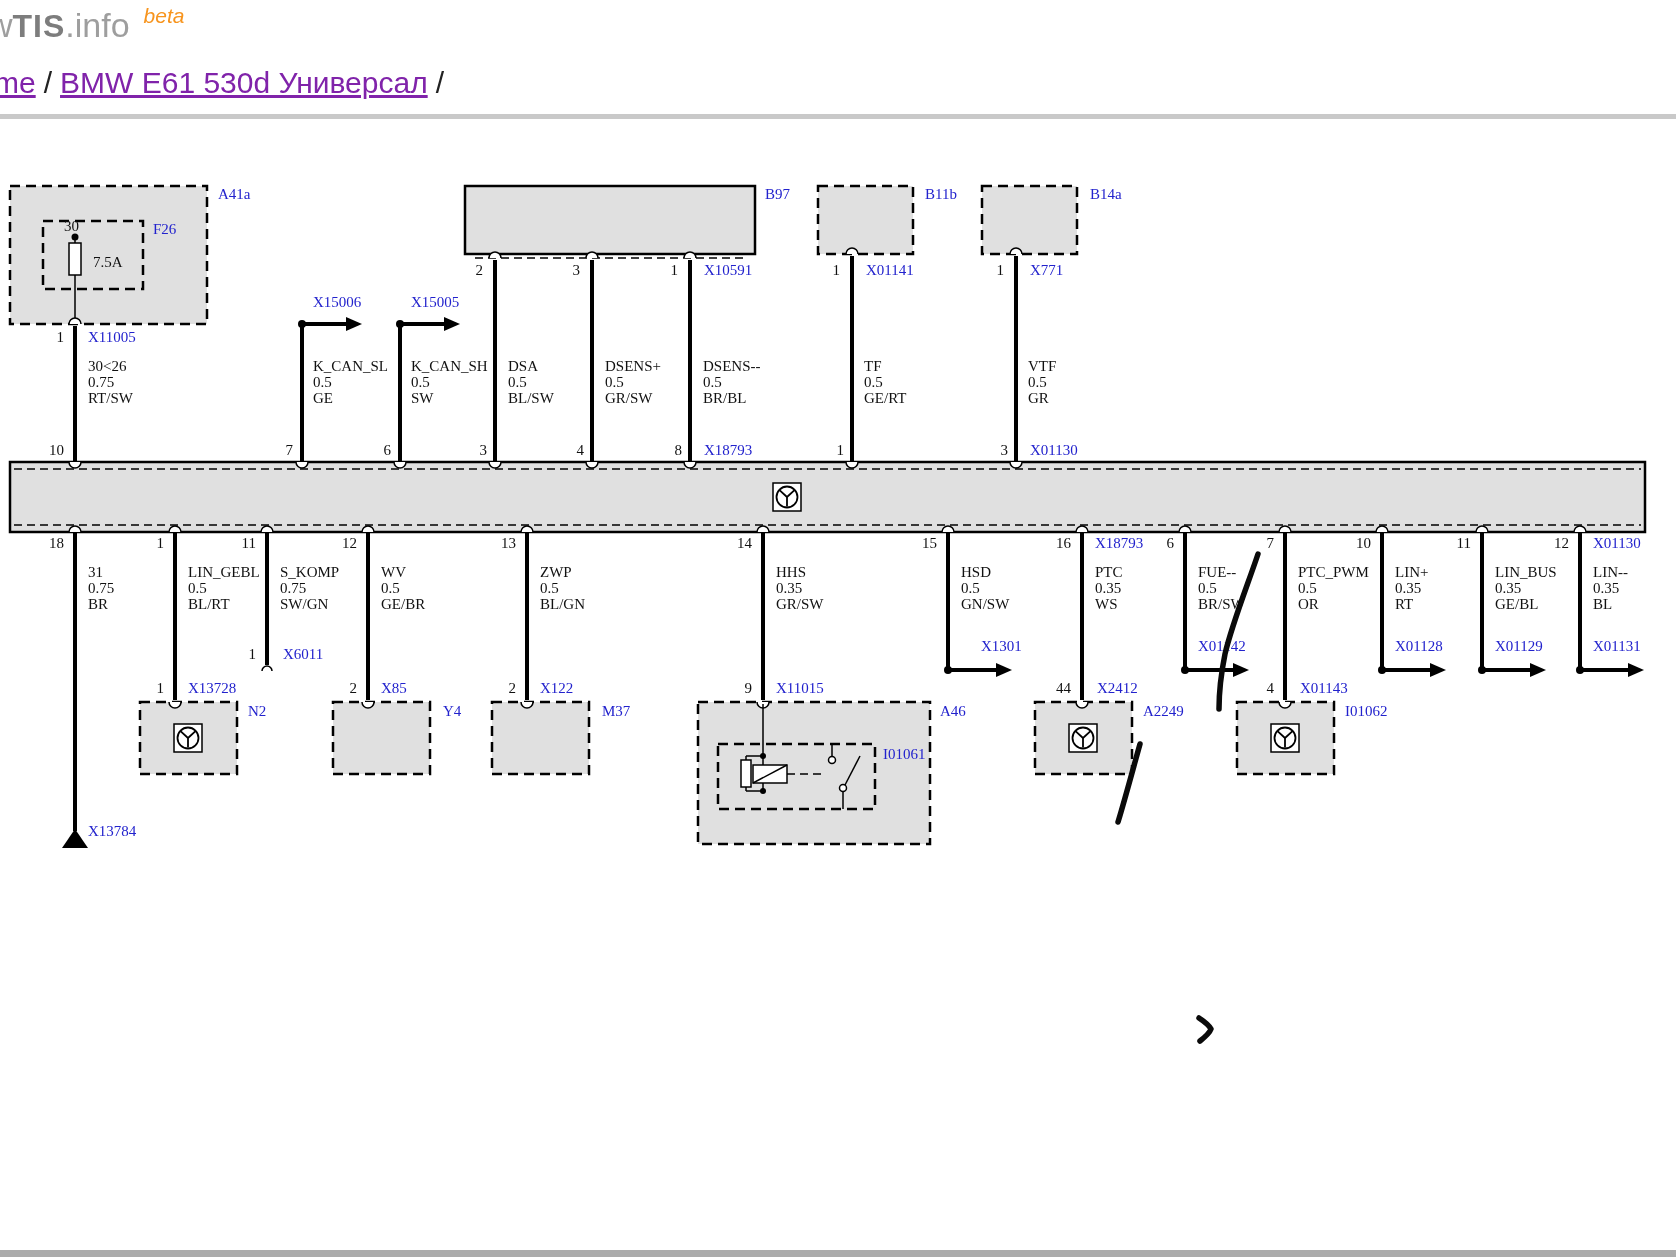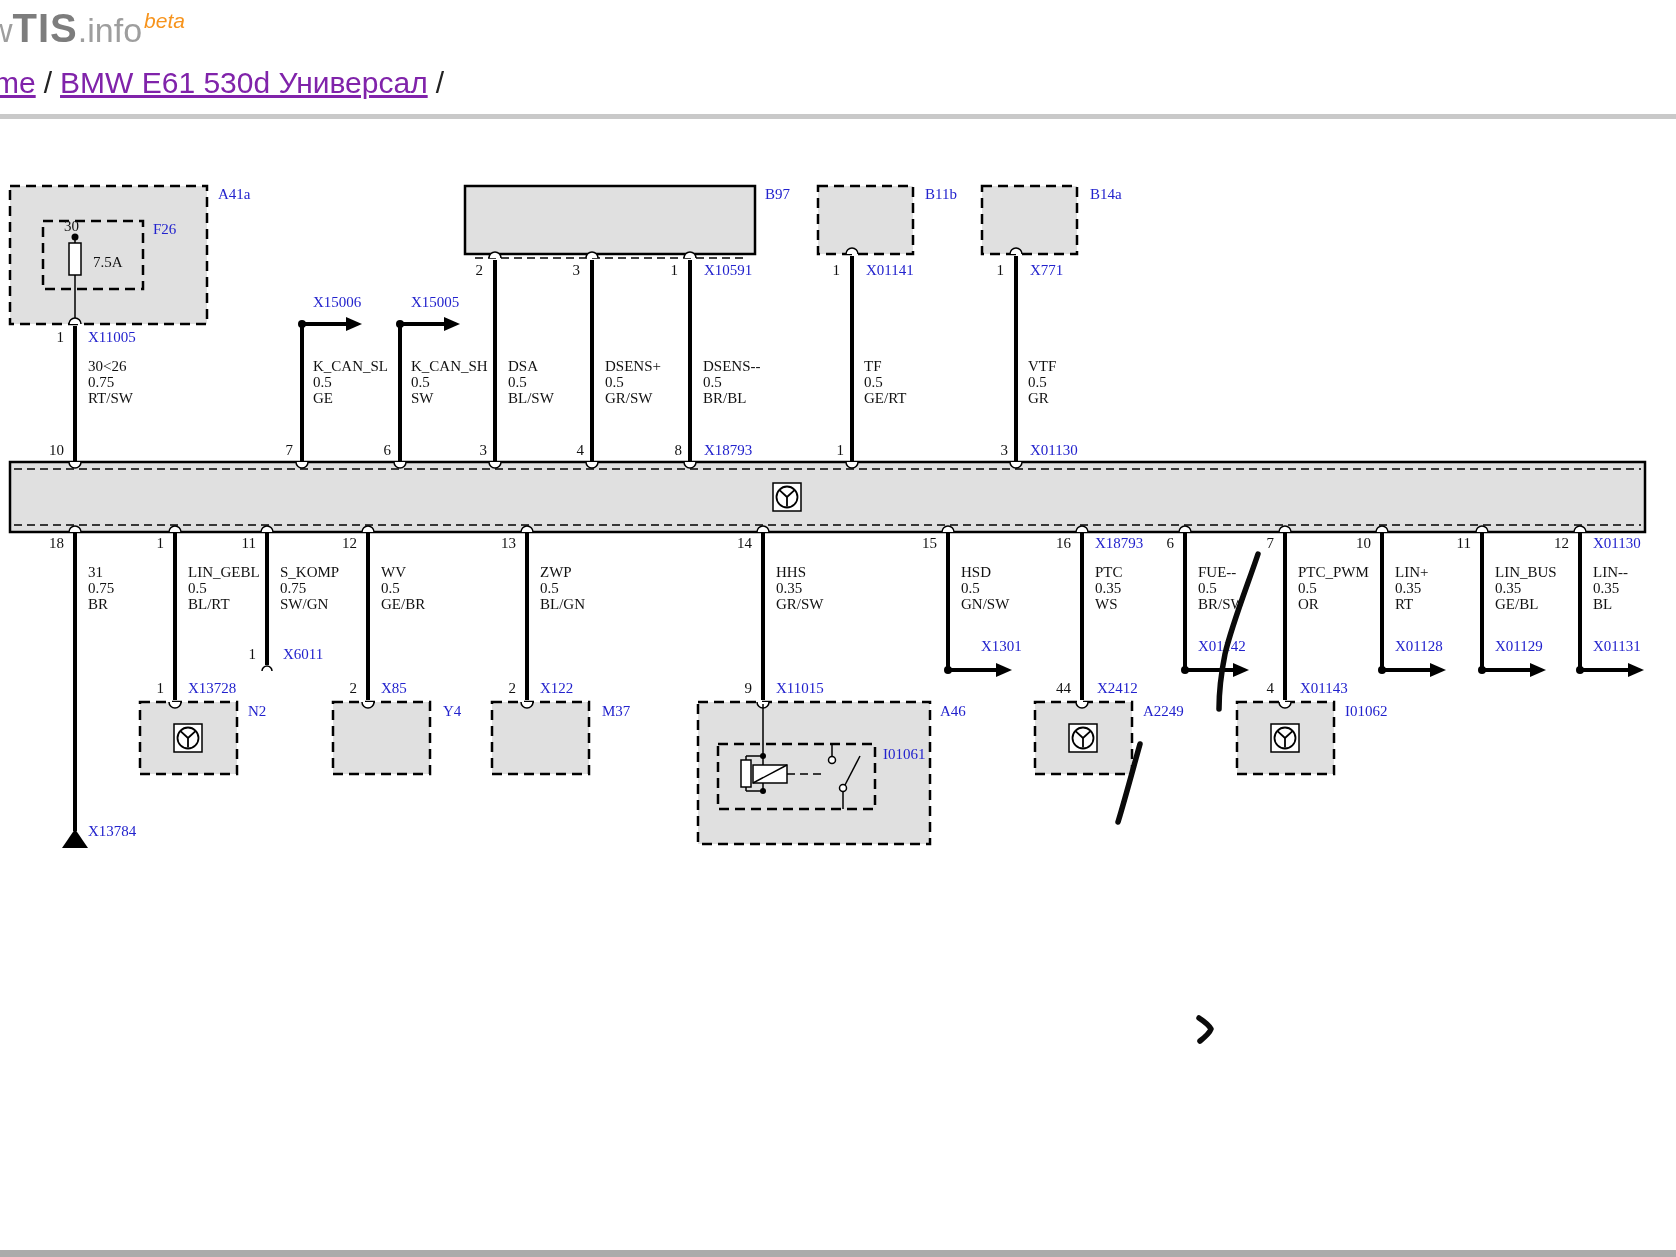--- a/index.html
+++ b/index.html
@@ -1,20 +1,20 @@
 <!DOCTYPE html>
 <html><head>
 <meta charset="utf-8">
 <style>
   html,body{margin:0;padding:0;background:#fff;width:1676px;height:1257px;overflow:hidden;}
   .header{position:relative;width:100%;height:114px;border-bottom:5px solid #c9c9c9;font-family:"Liberation Sans",sans-serif;background:#fff;}
   .logo{position:absolute;left:-12px;top:6px;white-space:nowrap;}
   .lg1{font-size:34px;color:#9e9e9e;}
-  .lg2{font-size:40px;font-weight:bold;color:#7d7d7d;letter-spacing:1px;}
-  .lgb{font-size:21px;font-style:italic;color:#f7941d;position:relative;top:-14px;margin-left:2px;}
+  .lg2{font-size:32px;font-weight:bold;color:#7d7d7d;letter-spacing:1px;}
+  .lgb{font-size:21px;font-style:italic;color:#f7941d;position:relative;top:-14px;margin-left:14px;}
   .crumbs{position:absolute;left:-6px;top:66px;font-size:30px;color:#222;white-space:nowrap;}
   .crumbs a{color:#8023aa;text-decoration:underline;cursor:pointer;}
   .crumbs .sep{color:#222;margin:0 8px;}
   .diagram{display:block;background:#fff;}
   svg text{font-family:"Liberation Serif",serif;font-size:15px;fill:#111;}
   svg text.b{fill:#2222cd;}
   svg text.pin{text-anchor:end;}
   .wire{stroke:#000;stroke-width:4;}
   .thin{stroke:#000;stroke-width:1.5;fill:none;}
   .boxd{fill:#e0e0e0;stroke:#000;stroke-width:2.5;stroke-dasharray:10 6;}

